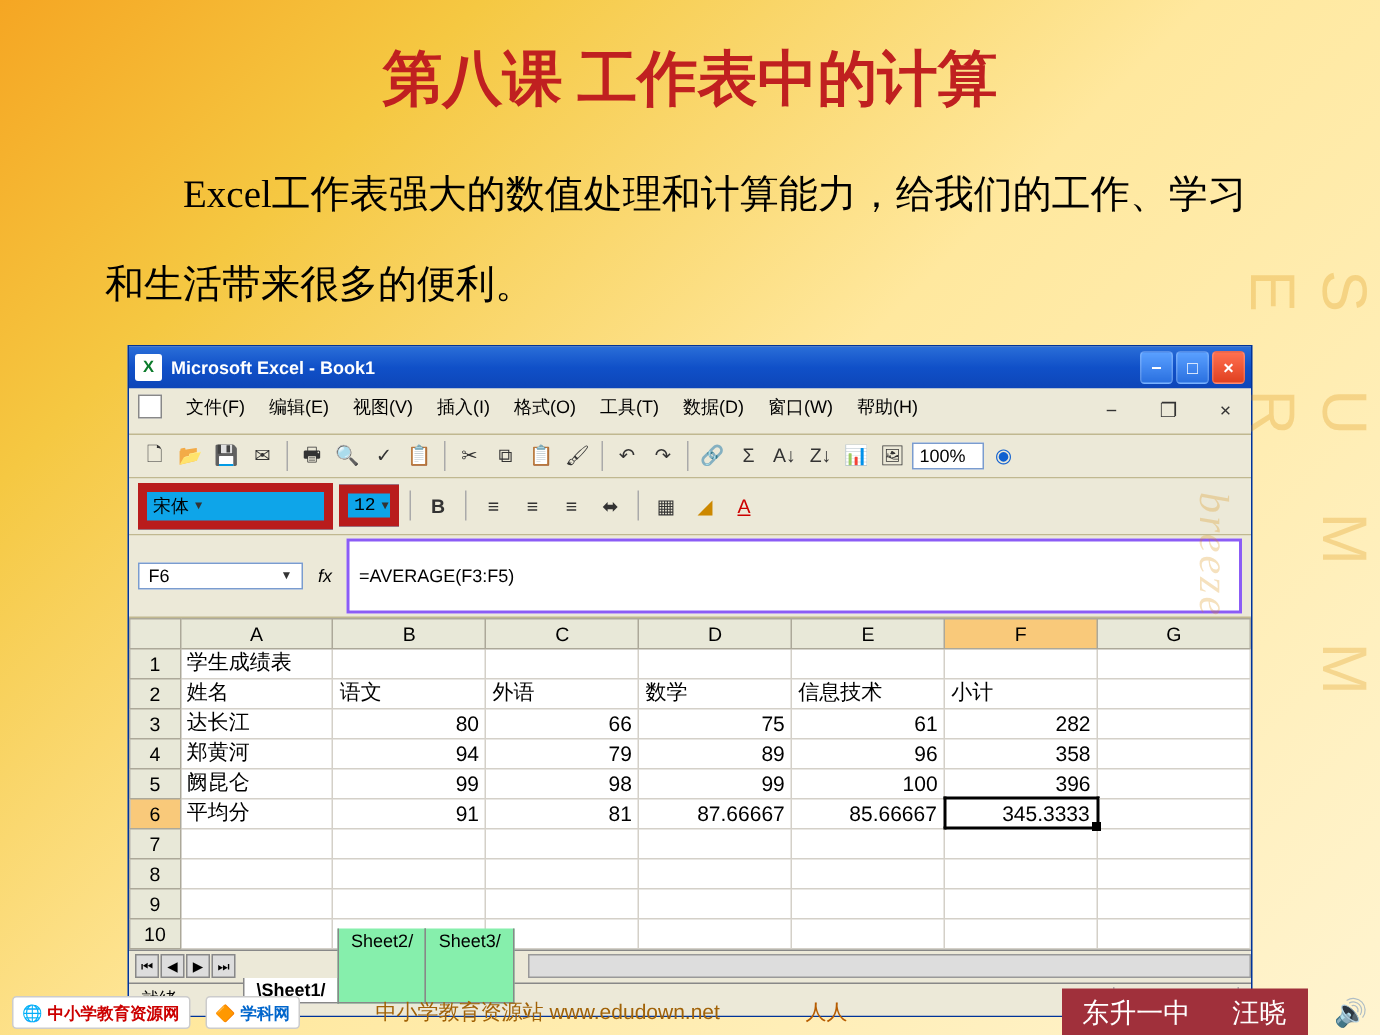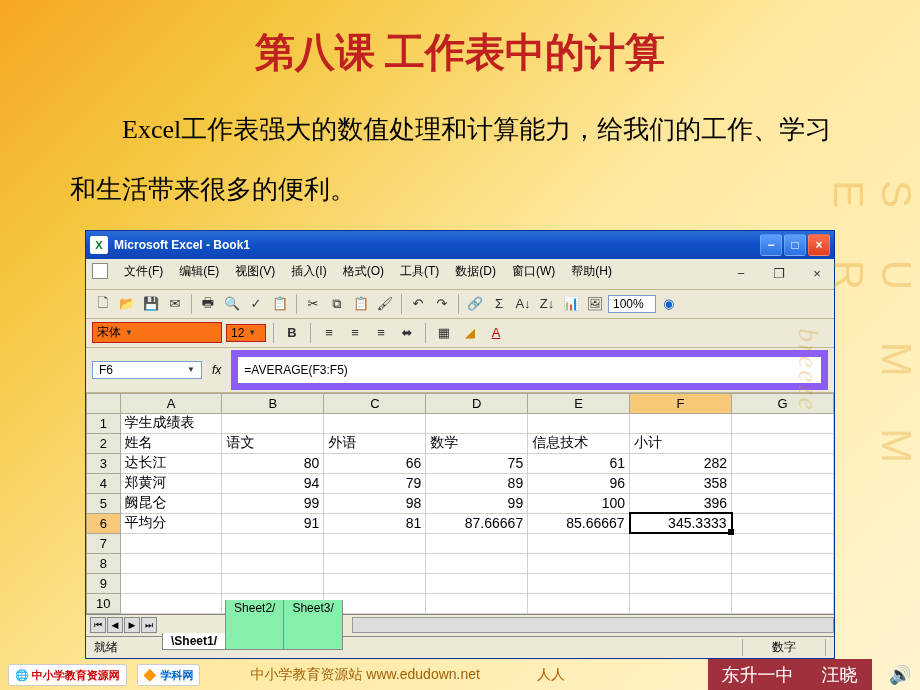--- a/index.html
+++ b/index.html
@@ -80,32 +80,32 @@
 }
 .tbtn { width: 22px; height: 22px; border: 1px solid transparent; display:flex; align-items:center; justify-content:center; font-size:13px; color:#333; }
 .tsep { width:1px; height:20px; background:#aaa; margin:0 3px; }
 .toolbar .zoom-box { border:1px solid #7a9ccf; background:#fff; padding:1px 4px; width:48px; }
 .formatbar {
   background: #ece9d8;
   padding: 3px 6px;
   display: flex; align-items:center; gap:4px;
   border-bottom: 1px solid #c0b890;
 }
-.formatbar .font-select, .formatbar .size-select { border:1px solid #b91c1c; background:#f97316; padding:1px 4px; display:flex; align-items:center; gap:4px; }
+.formatbar .font-select, .formatbar .size-select { border:6px solid #b91c1c; background:#0ea5e9; padding:1px 4px; display:flex; align-items:center; gap:4px;font-family:Liberation Mono, monospace; }
 .font-select { width: 130px; }
 .size-select { width: 40px; }
 .formulabar {
   background: #ece9d8;
   padding: 2px 6px;
   display: flex; align-items:center; gap: 2px;
   border-bottom: 1px solid #c0b890;
 }
 .name-box { border:1px solid #7a9ccf; background:#fff; padding:1px 6px; width: 110px; text-align:center; display:flex; justify-content:space-between; align-items:center;}
 .fx-label { padding: 0 8px; font-style: italic; }
-.formula-box { border:7px solid #8b5cf6; background:#fff; padding:6px 6px; flex:1; }
+.formula-box { border:2px solid #8b5cf6; background:#fff; padding:16px 6px; flex:1; }
 
 .grid-area { background:#fff; }
 table.sheet { border-collapse: collapse; width: 100%; font-size: 14px; }
 .sheet th { background:#e8e8d8; border:1px solid #aca899; font-weight:normal; color:#000; height:20px; font-size:13px;}
 .sheet th.corner { width: 28px; background:#e8e8d8; }
 .sheet th.col { width: 85px; }
 .sheet td { border:1px solid #d4d0c8; height:20px; padding:0 4px; }
 .sheet td.num { text-align: right; }
 .sheet th.row { width:28px; text-align:center; background:#e8e8d8; border:1px solid #aca899; font-size:13px;}
 .sheet th.row.active, .sheet th.col.active { background:#f9c97a; }

